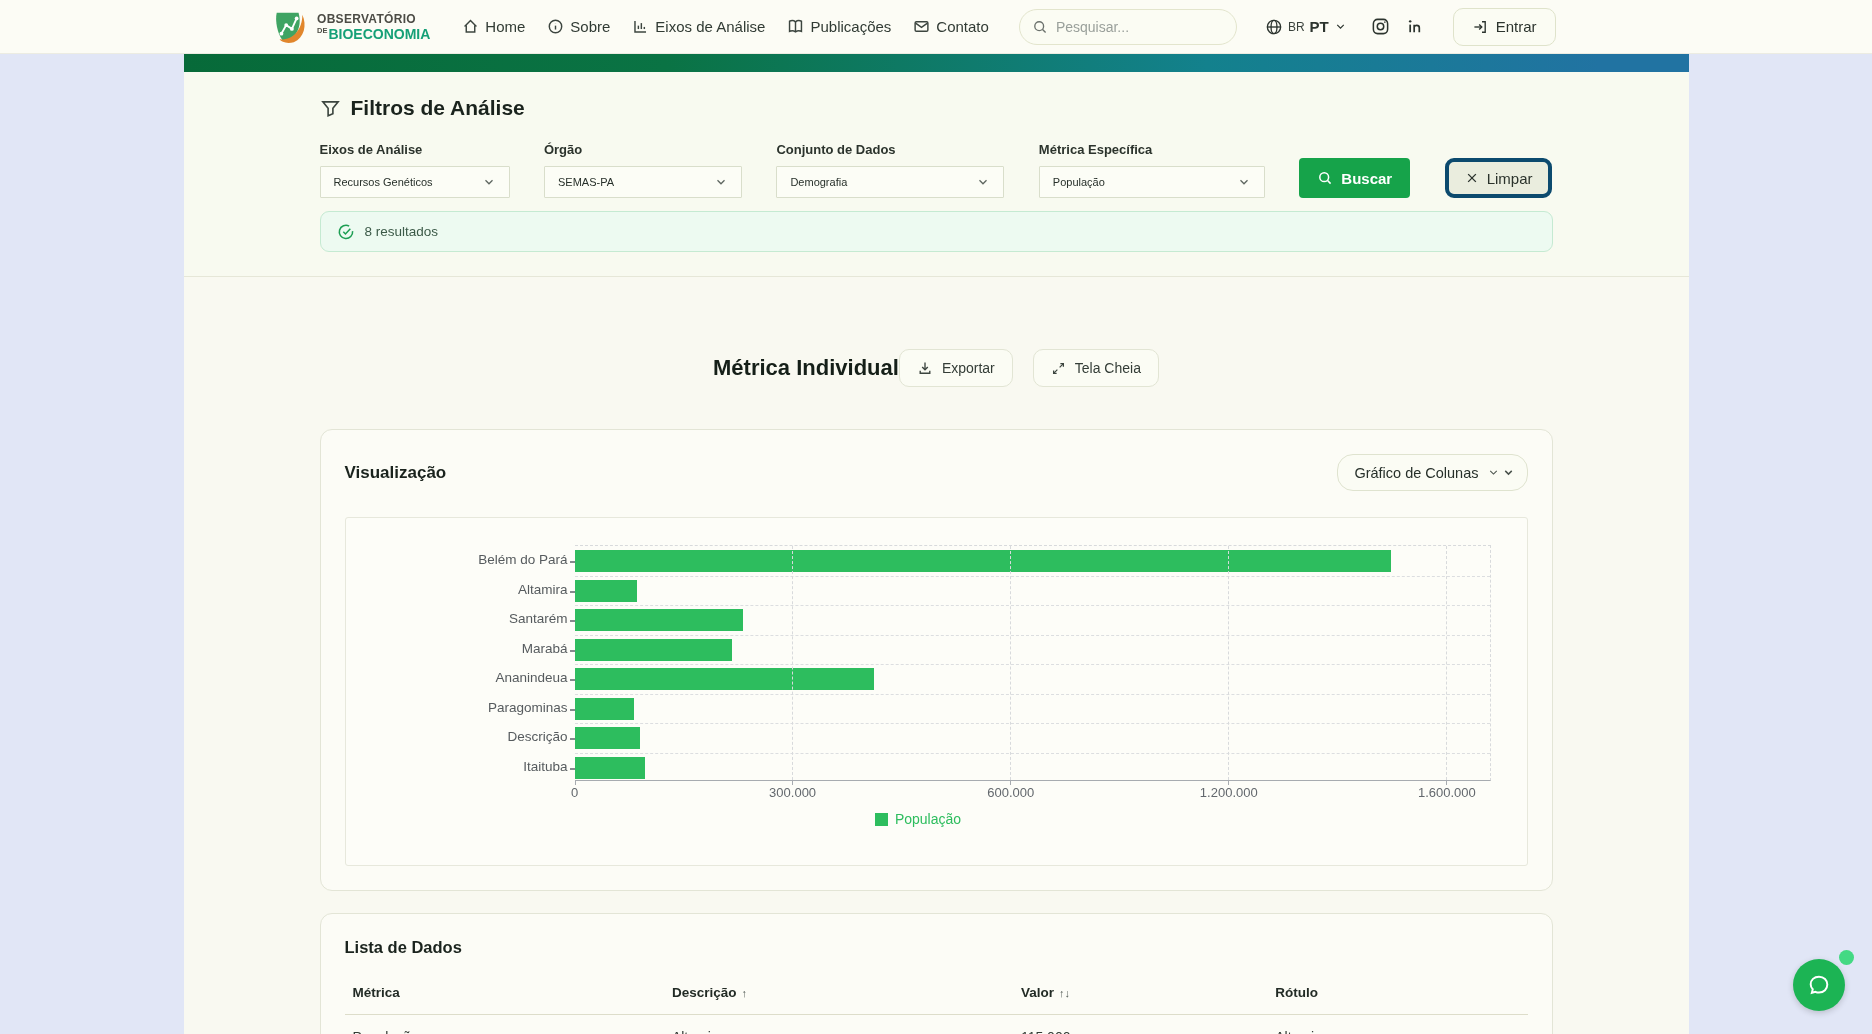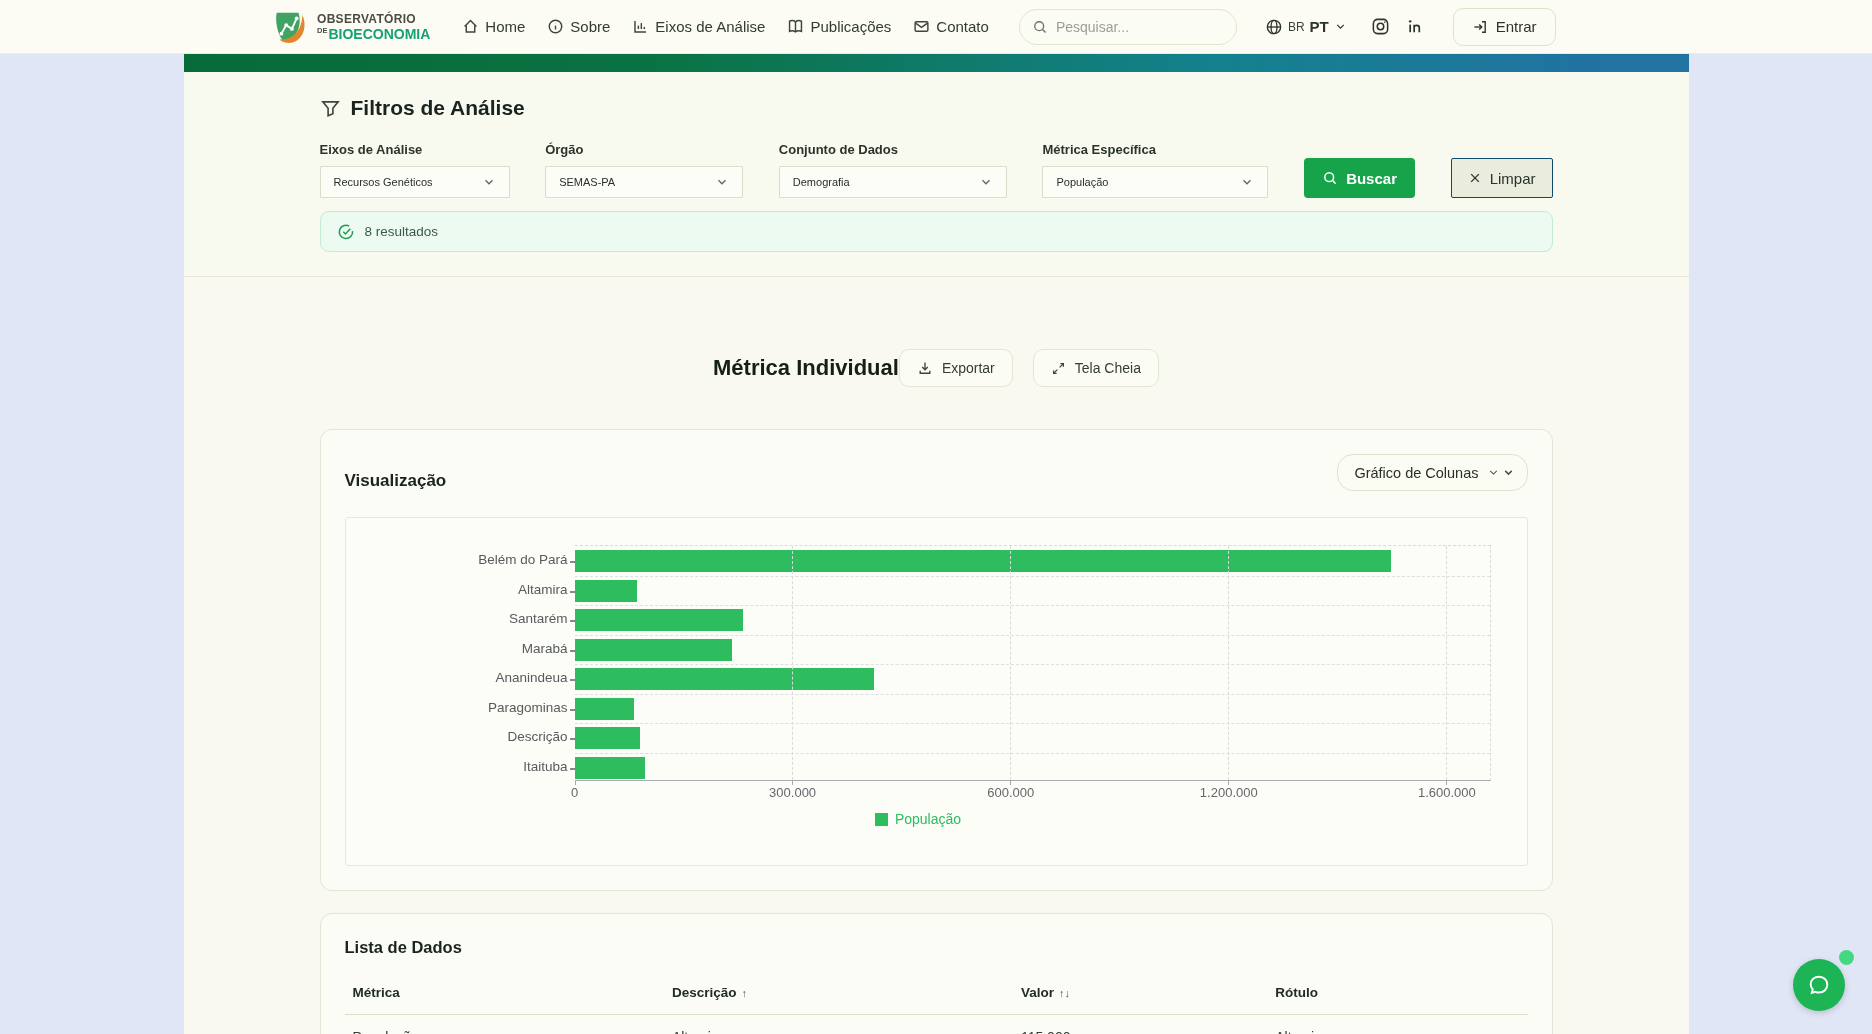--- a/index.html
+++ b/index.html
@@ -34,32 +34,32 @@
   
   .filters-section { background:#f8faf0; border-bottom:1px solid #e6e7d8; padding:24px 0 24px 0; }
   .filters-title { display:flex; align-items:center; gap:10px; font-size:21px; font-weight:700; color:#1a231d; }
   .filters-row { display:flex; align-items:flex-end; margin-top:22px; justify-content:space-between; }
   .field { display:flex; flex-direction:column; }
   .field-label { font-size:13px; font-weight:700; color:#2b332c; margin-bottom:9px; }
   .select { height:32px; border:1px solid #d9decb; border-radius:1px; background:#fcfdf6; display:flex; align-items:center; justify-content:space-between; padding:0 13px; font-size:11px; color:#27302a; cursor:pointer; }
   .select svg { stroke:#5d655f; }
   .f1 { width:190px; } .f2 { width:198px; } .f3 { width:228px; } .f4 { width:226px; }
   .btn-buscar { height:40px; padding:0 18px; border:none; border-radius:4px; background:#16a34a; color:#fff; font-size:15px; font-weight:600; display:flex; align-items:center; gap:8px; cursor:pointer; font-family:inherit; }
-  .btn-limpar { height:40px; padding:0 16px; border:1px solid #0c4a6e; border-radius:2px; background:#eaedde; color:#2b332c; font-size:15px; display:flex; align-items:center; gap:8px; cursor:pointer; font-family:inherit; }
+  .btn-limpar { height:40px; padding:0 16px; border:4px solid #0c4a6e; border-radius:9px; background:#eaedde; color:#2b332c; font-size:15px; display:flex; align-items:center; gap:8px; cursor:pointer; font-family:inherit; }
   .results-banner { margin-top:13px; height:41px; border:1px solid #c5ead2; border-radius:9px; background:#edfaf1; display:flex; align-items:center; gap:10px; padding:0 16px; font-size:13.5px; color:#3c5a48; }
 
   
   .metric-head { padding-top:72px; display:flex; align-items:center; justify-content:center; }
   .metric-title { font-size:22px; font-weight:700; color:#151f18; }
   .metric-actions { display:flex; gap:20px; }
   .btn-outline { height:38px; padding:0 17px; border:1px solid #e2e5d4; border-radius:10px; background:#fbfcf4; font-size:14px; color:#343d37; display:flex; align-items:center; gap:9px; cursor:pointer; font-family:inherit; }
 
   
   .card { margin-top:42px; background:#fcfcf6; border:1px solid #e3e5d6; border-radius:12px; padding:24px; }
-  .card-head { display:flex; align-items:flex-end; justify-content:space-between; }
+  .card-head { display:flex; align-items:center; justify-content:space-between; }
   .card-title { font-size:17px; font-weight:700; color:#1a231d; }
   .chart-type-pill { height:37px; border:1px solid #dfe3cf; border-radius:16px; background:#fbfcf4; display:flex; align-items:center; gap:2px; padding:0 12px 0 16px; font-size:14.5px; color:#27302a; cursor:pointer; }
   .chart-type-pill svg { stroke:#4a524c; }
   .chart-panel { margin-top:26px; border:1px solid #e7e8dc; border-radius:3px; background:#fdfdf8; height:349px; padding:27px 36px 0 0; display:flex; flex-direction:column; }
   .chart-grid { display:flex; }
   .cat-col { width:229px; }
   .cat-label { height:29.5px; display:flex; align-items:center; justify-content:flex-end; padding-right:7px; font-size:13.5px; color:#565b5e; }
   .plot { position:relative; flex:1; height:236px; border-top:1px dashed #d8dadc; border-right:1px dashed #d8dadc; border-bottom:1.5px solid #a7abb0; }
   .band { position:relative; height:29.5px; display:flex; align-items:center; }
   .band + .band { border-top:1px dashed #dcdee0; }

